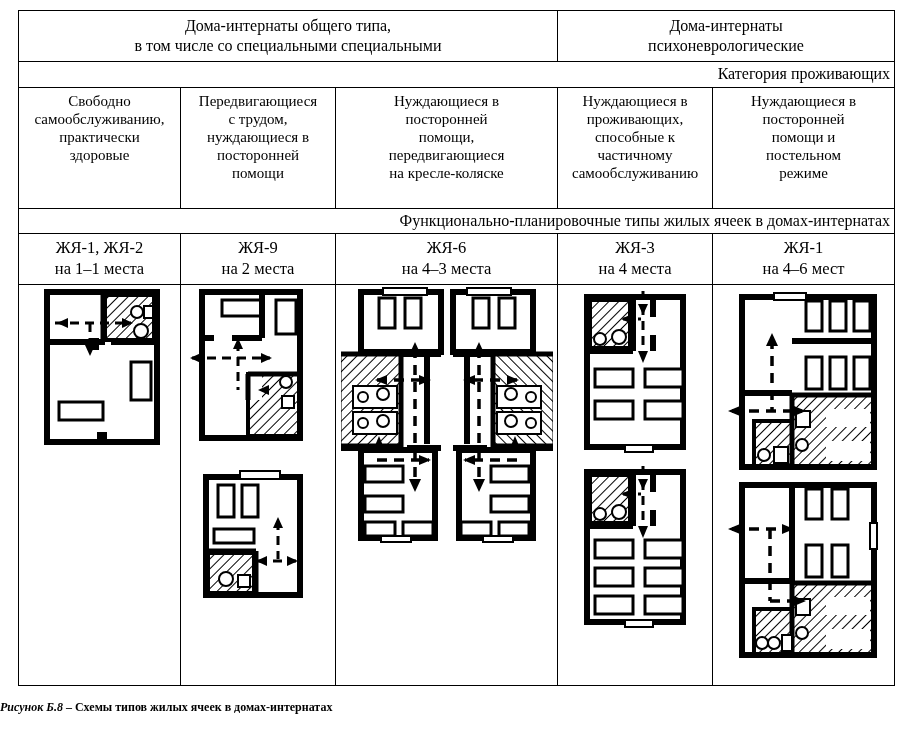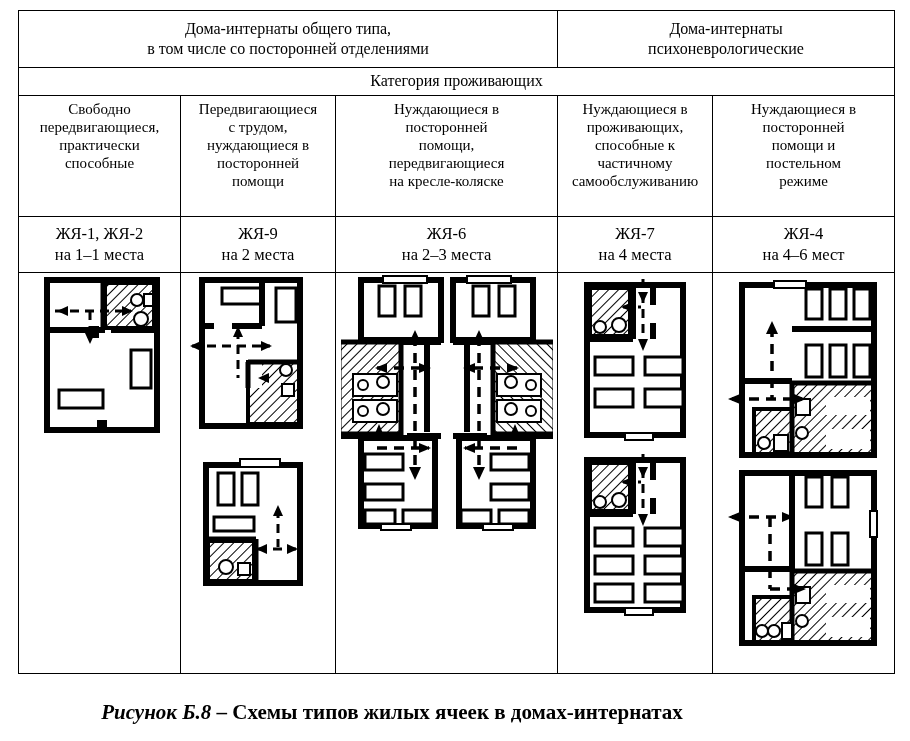--- a/index.html
+++ b/index.html
@@ -34,35 +34,35 @@
   }
   .tbl td {
     border: 1.6px solid #000;
     text-align: center;
     vertical-align: middle;
     padding: 2px 3px;
     font-size: 15.5px;
     line-height: 1.17;
   }
   td.facility-head { font-size: 16px; padding: 5px 6px; line-height: 1.25; }
-  td.band { font-size: 16px; padding: 3px 4px; }
+  td.band { font-size: 16px; padding: 3px 4px; text-align: right; }
   td.category { font-size: 15px; line-height: 1.2; padding: 4px 3px; height: 112px; vertical-align: top;}
   td.zya { font-size: 16.5px; line-height: 1.25; padding: 4px 2px; text-align: center; }
   td.plan { vertical-align: top; padding: 0; height: 400px; }
 
   .cellline { display: block; white-space: nowrap; }
 
   
   .caption {
     position: absolute;
     left: 0;
     top: 700px;
     width: 784px;
-    text-align: center;
-    font-size: 21px;
+    text-align: left;
+    font-size: 12px;
     font-weight: bold;
   }
   .caption .ital { font-style: italic; }
 
   
   .planwrap { position: relative; width: 100%; height: 100%; }
   .plan-svg { display: block; margin: 0 auto; }
 </style>
 </head>
 <body>
@@ -75,38 +75,38 @@
       <col style="width:155px">
       <col style="width:222px">
       <col style="width:155px">
       <col style="width:182px">
     </colgroup>
     <tbody>
 
       <tr>
         <td class="facility-head" colspan="3">
           <span class="cellline">Дома-интернаты общего типа,</span>
-          <span class="cellline">в том числе со посторонней отделениями</span>
+          <span class="cellline">в том числе со специальными специальными</span>
         </td>
         <td class="facility-head" colspan="2">
           <span class="cellline">Дома-интернаты</span>
           <span class="cellline">психоневрологические</span>
         </td>
       </tr>
 
       <tr>
         <td class="band" colspan="5">Категория проживающих</td>
       </tr>
 
       <tr>
         <td class="category">
           <span class="cellline">Свободно</span>
-          <span class="cellline">передвигающиеся,</span>
+          <span class="cellline">самообслуживанию,</span>
           <span class="cellline">практически</span>
-          <span class="cellline">способные</span>
+          <span class="cellline">здоровые</span>
         </td>
         <td class="category">
           <span class="cellline">Передвигающиеся</span>
           <span class="cellline">с трудом,</span>
           <span class="cellline">нуждающиеся в</span>
           <span class="cellline">посторонней</span>
           <span class="cellline">помощи</span>
         </td>
         <td class="category">
           <span class="cellline">Нуждающиеся в</span>
@@ -124,40 +124,43 @@
         </td>
         <td class="category">
           <span class="cellline">Нуждающиеся в</span>
           <span class="cellline">посторонней</span>
           <span class="cellline">помощи и</span>
           <span class="cellline">постельном</span>
           <span class="cellline">режиме</span>
         </td>
       </tr>
 
+      <tr>
+        <td class="band" colspan="5">Функционально-планировочные типы жилых ячеек в домах-интернатах</td>
+      </tr>
 
       <tr>
         <td class="zya">
           <span class="cellline">ЖЯ-1, ЖЯ-2</span>
           <span class="cellline">на 1–1 места</span>
         </td>
         <td class="zya">
           <span class="cellline">ЖЯ-9</span>
           <span class="cellline">на 2 места</span>
         </td>
         <td class="zya">
           <span class="cellline">ЖЯ-6</span>
-          <span class="cellline">на 2–3 места</span>
+          <span class="cellline">на 4–3 места</span>
         </td>
         <td class="zya">
-          <span class="cellline">ЖЯ-7</span>
+          <span class="cellline">ЖЯ-3</span>
           <span class="cellline">на 4 места</span>
         </td>
         <td class="zya">
-          <span class="cellline">ЖЯ-4</span>
+          <span class="cellline">ЖЯ-1</span>
           <span class="cellline">на 4–6 мест</span>
         </td>
       </tr>
 
       <tr>
 
         <td class="plan">
           <div class="planwrap">
             <svg class="plan-svg" width="150" height="400" viewBox="0 0 150 400">
               <defs>

